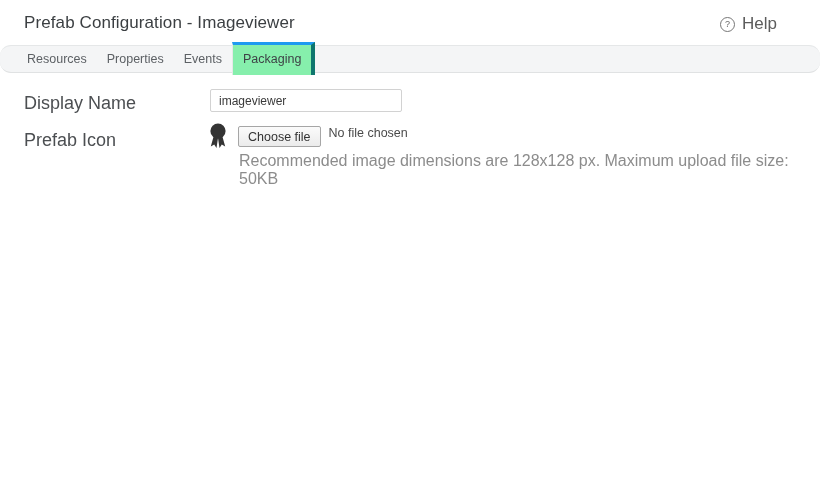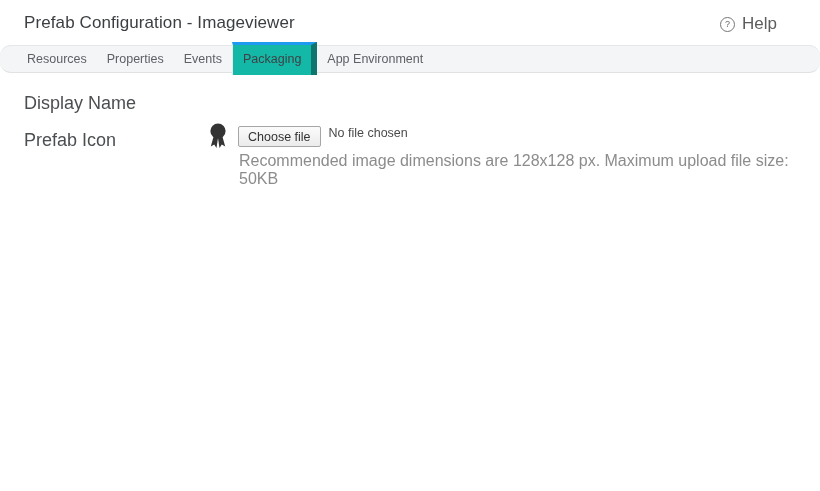--- a/index.html
+++ b/index.html
@@ -29,22 +29,22 @@
     background:#f4f5f6;border-top:1px solid #e5e7e8;border-bottom:1px solid #e0e2e3;
     display:flex;align-items:stretch;padding-left:17px;border-radius:11px;
   }
   .tab{
     padding:0 10px;line-height:26px;font-size:12.5px;color:#5d6165;
     cursor:pointer;white-space:nowrap;
   }
   .tab.active{
     position:relative;z-index:2;
     margin-top:-4px;margin-bottom:-2px;height:30px;
-    border-top:3px solid #1e9af0;border-left:1px solid #e6e8e9;border-right:6px solid #0f766e;
-    background:#14b8a6;line-height:29px;color:#3e4246;text-align:right;
+    border-top:3px solid #1e9af0;border-left:1px solid #e6e8e9;border-right:4px solid #0f766e;
+    background:#86efac;line-height:29px;color:#3e4246;text-align:right;
   }
   
   .content{position:absolute;top:75px;left:0;right:0;bottom:65px;background:#fff;}
   .field-label{
     position:absolute;left:24px;font-size:18px;color:#4c4f52;
   }
   .lbl-display{top:93px;}
   .lbl-icon{top:130px;}
   .text-input{
     position:absolute;left:210px;top:14px;width:192px;height:23px;
@@ -87,26 +87,26 @@
       <span class="help-circle">?</span>
       <span class="help-text">Help</span>
     </div>
   </div>
 
   <div class="tabbar">
     <div class="tab">Resources</div>
     <div class="tab">Properties</div>
     <div class="tab">Events</div>
     <div class="tab active">Packaging</div>
-    <div class="tab">App Environment</div>
   </div>
 
   <div class="content">
 
     <div class="field-label lbl-display" style="top:18px;">Display Name</div>
+    <input class="text-input" type="text" value="imageviewer" style="">
 
     <div class="field-label lbl-icon" style="top:55px;">Prefab Icon</div>
 
     <svg class="badge-icon" viewBox="0 0 18 26" width="18" height="26">
       <polygon points="5,12 9,15 7.5,25 5.2,21.6 1.8,23.6" fill="#343434"></polygon>
       <polygon points="13,12 9,15 10.5,25 12.8,21.6 16.2,23.6" fill="#343434"></polygon>
       <circle cx="9" cy="8" r="7.6" fill="#343434"></circle>
     </svg>
 
     <div class="file-row">

